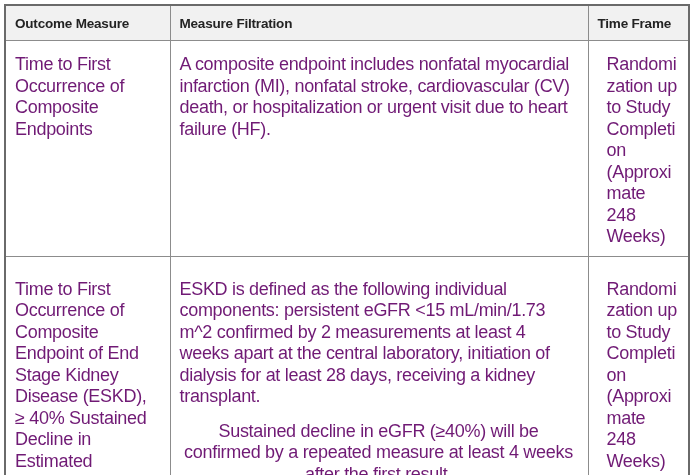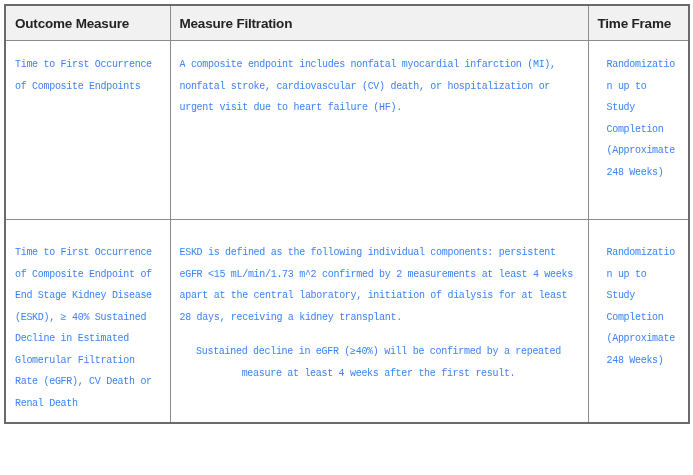--- a/index.html
+++ b/index.html
@@ -32,26 +32,25 @@
     color: #232323;
     font-size: 13.5px;
     font-weight: bold;
     letter-spacing: -0.2px;
     height: 30px;
     padding: 10px 10px 8px 9px;
     line-height: 16px;
   }
   td {
     background: #ffffff;
-    color: #3b82f6;
-    font-size: 10px;
+    color: #701a75;
+    font-size: 18px;
     letter-spacing: -0.3px;
     line-height: 21.5px;
     padding: 13px 10px 8px 9px;
-    font-family: Liberation Mono, monospace;
   }
   tr.row-first  td { height: 179px; }
   tr.row-second td { height: 196px; padding-top: 22px; }
 
   td.time-frame-cell { padding-left: 18px; padding-right: 11px; }
 
   td p { margin: 0; }
   td p + p { margin-top: 13px; text-align: center; }
 </style>
 </head>

